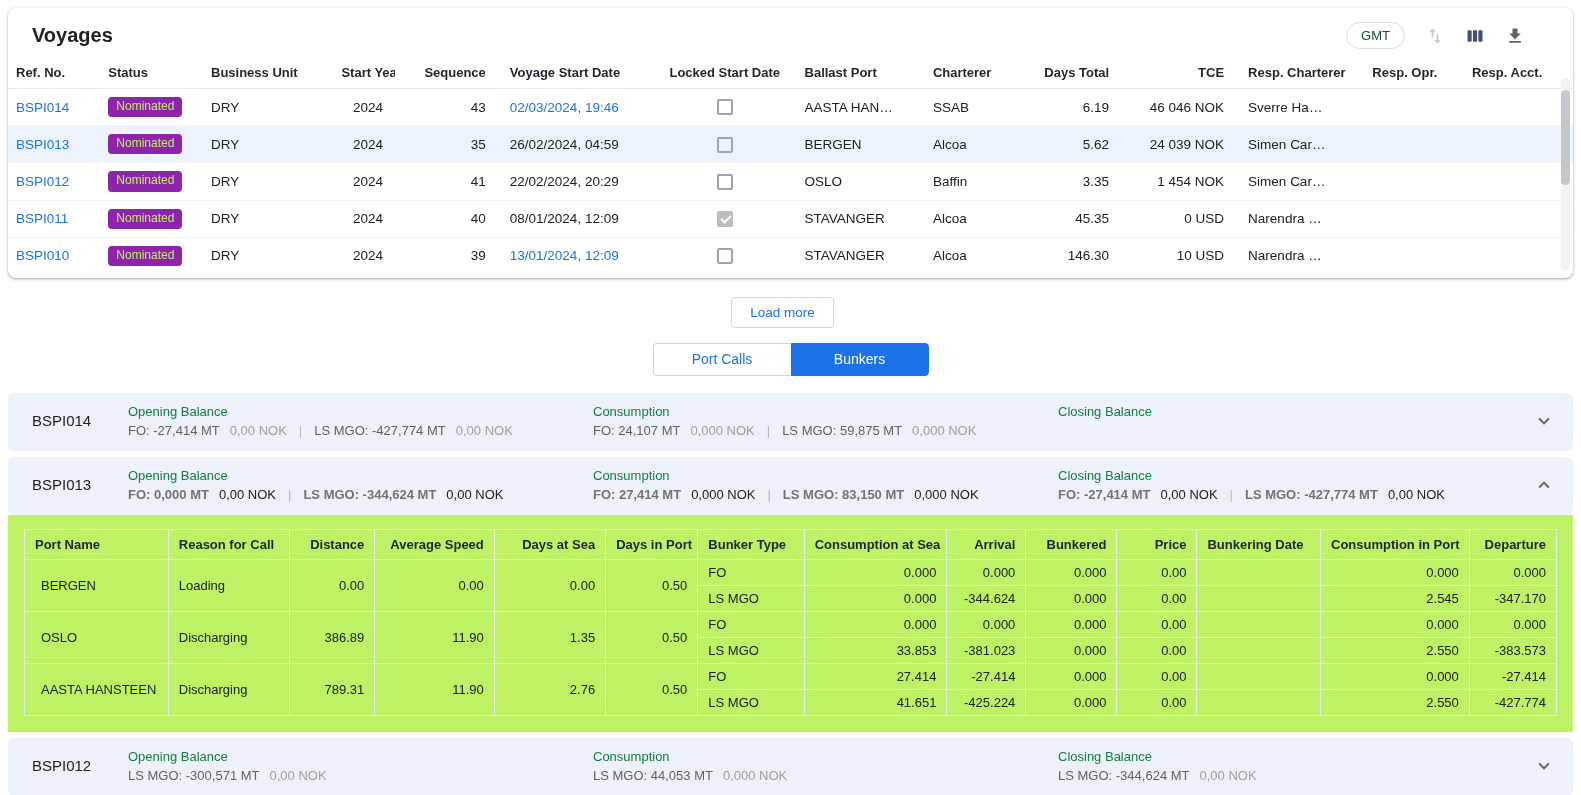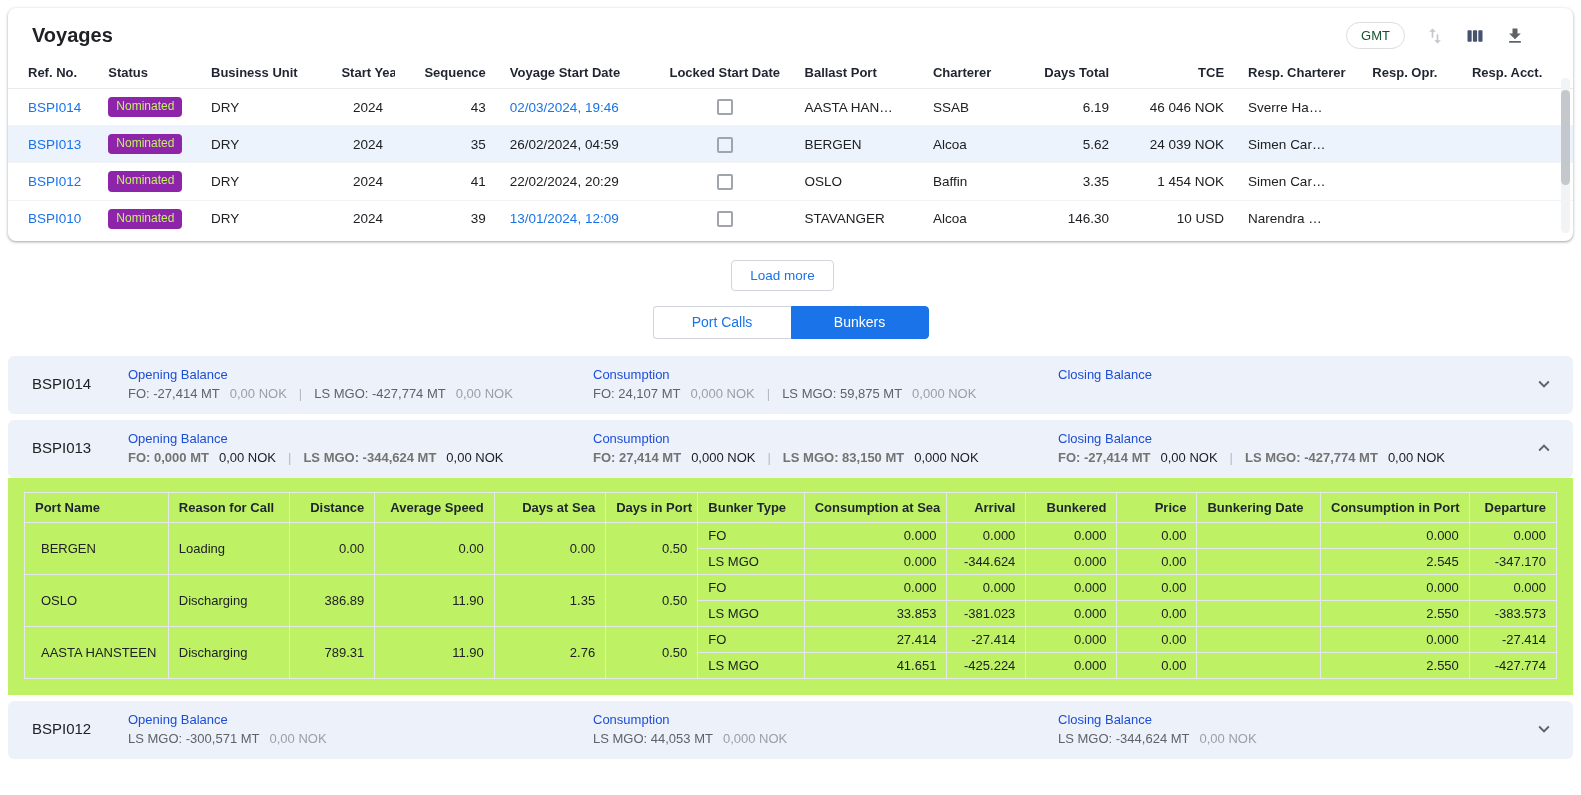--- a/index.html
+++ b/index.html
@@ -16,21 +16,21 @@
   .gmt-pill { border:1px solid #dadce0; background:#fff; border-radius:15px; padding:5px 14px;
               font-size:13px; color:#14532d; cursor:pointer; }
   .icon-btn { border:none; background:transparent; padding:0; cursor:pointer; line-height:0; }
 
   table.voyages { width:100%; border-collapse:collapse; table-layout:fixed; }
   .voyages th { font-size:13px; font-weight:bold; color:#1f2430; text-align:left; padding:8px 12px;
                 border-bottom:1px solid #e8eaed; white-space:nowrap; overflow:hidden; }
   .voyages td { font-size:13.5px; padding:8px 12px; border-bottom:1px solid #f1f3f4; white-space:nowrap;
                 overflow:hidden; height:35px; }
   .voyages tbody tr:last-child td { border-bottom:none; }
-  .voyages th.first, .voyages td.first { padding-left:20px; }
+  .voyages th.first, .voyages td.first { padding-left:8px; }
   .voyages .ar { text-align:right; }
   .voyages .ac { text-align:center; }
   tr.selected td { background:#edf3fc; }
   a.ref-link { color:#1a73e8; text-decoration:none; cursor:pointer; }
   .date-link { color:#1a73e8; cursor:pointer; }
   .badge { display:inline-block; background:#8e24aa; color:#bef264; font-size:12px; padding:3px 8px 4px 8px;
            border-radius:4px; line-height:1.1; }
   .checkbox { display:inline-block; width:16px; height:16px; border:2px solid #a0a4ab; border-radius:2px;
               cursor:pointer; vertical-align:middle; }
   .checkbox.checked { border-color:#b9bdc4; background:#b9bdc4; position:relative; }
@@ -50,21 +50,21 @@
   .tab.left { border-radius:4px 0 0 4px; border-right:none; }
   .tab.active { background:#1a73e8; border-color:#1a73e8; color:#fff; border-radius:0 4px 4px 0; }
 
   
   .panel { margin:0 8px 6px 8px; }
   .panel-header { display:flex; align-items:center; background:#edf1f9; border-radius:6px;
                   padding:11px 18px 13px 24px; cursor:pointer; }
   .panel-id { flex:0 0 96px; font-size:15px; color:#202124; }
   .panel-cols { flex:1; display:flex; }
   .bal { flex:1; }
-  .bal-title { font-size:13px; color:#1d4ed8; margin-bottom:4px; }
+  .bal-title { font-size:13px; color:#15803d; margin-bottom:4px; }
   .bal-line { font-size:13px; color:#5f6368; white-space:nowrap; }
   .fuel { color:#5f6368; }
   .money { color:#9aa0a6; margin-left:10px; }
   .sep { color:#b6bac0; margin:0 12px; }
   .panel.expanded .fuel { color:#737373; font-weight:bold;text-align:center; }
   .panel.expanded .money { color:#202124; }
   .chevron { margin-left:auto; padding-left:10px; line-height:0; cursor:pointer; }
   .chevron svg { display:block; }
   .panel-body { background:#bef264; padding:14px 16px 16px 16px; }
 
@@ -183,20 +183,36 @@
         <td class="ac"><span class="checkbox"></span></td>
         <td>OSLO</td>
         <td>Baffin</td>
         <td class="ar">3.35</td>
         <td class="ar">1 454 NOK</td>
         <td>Simen Car…</td>
         <td></td>
         <td></td>
       </tr>
       <tr>
+        <td class="first"><a class="ref-link">BSPI011</a></td>
+        <td><span class="badge">Nominated</span></td>
+        <td>DRY</td>
+        <td class="ar">2024</td>
+        <td class="ar">40</td>
+        <td>08/01/2024, 12:09</td>
+        <td class="ac"><span class="checkbox checked"></span></td>
+        <td>STAVANGER</td>
+        <td>Alcoa</td>
+        <td class="ar">45.35</td>
+        <td class="ar">0 USD</td>
+        <td>Narendra …</td>
+        <td></td>
+        <td></td>
+      </tr>
+      <tr>
         <td class="first"><a class="ref-link">BSPI010</a></td>
         <td><span class="badge">Nominated</span></td>
         <td>DRY</td>
         <td class="ar">2024</td>
         <td class="ar">39</td>
         <td><span class="date-link">13/01/2024, 12:09</span></td>
         <td class="ac"><span class="checkbox"></span></td>
         <td>STAVANGER</td>
         <td>Alcoa</td>
         <td class="ar">146.30</td>

